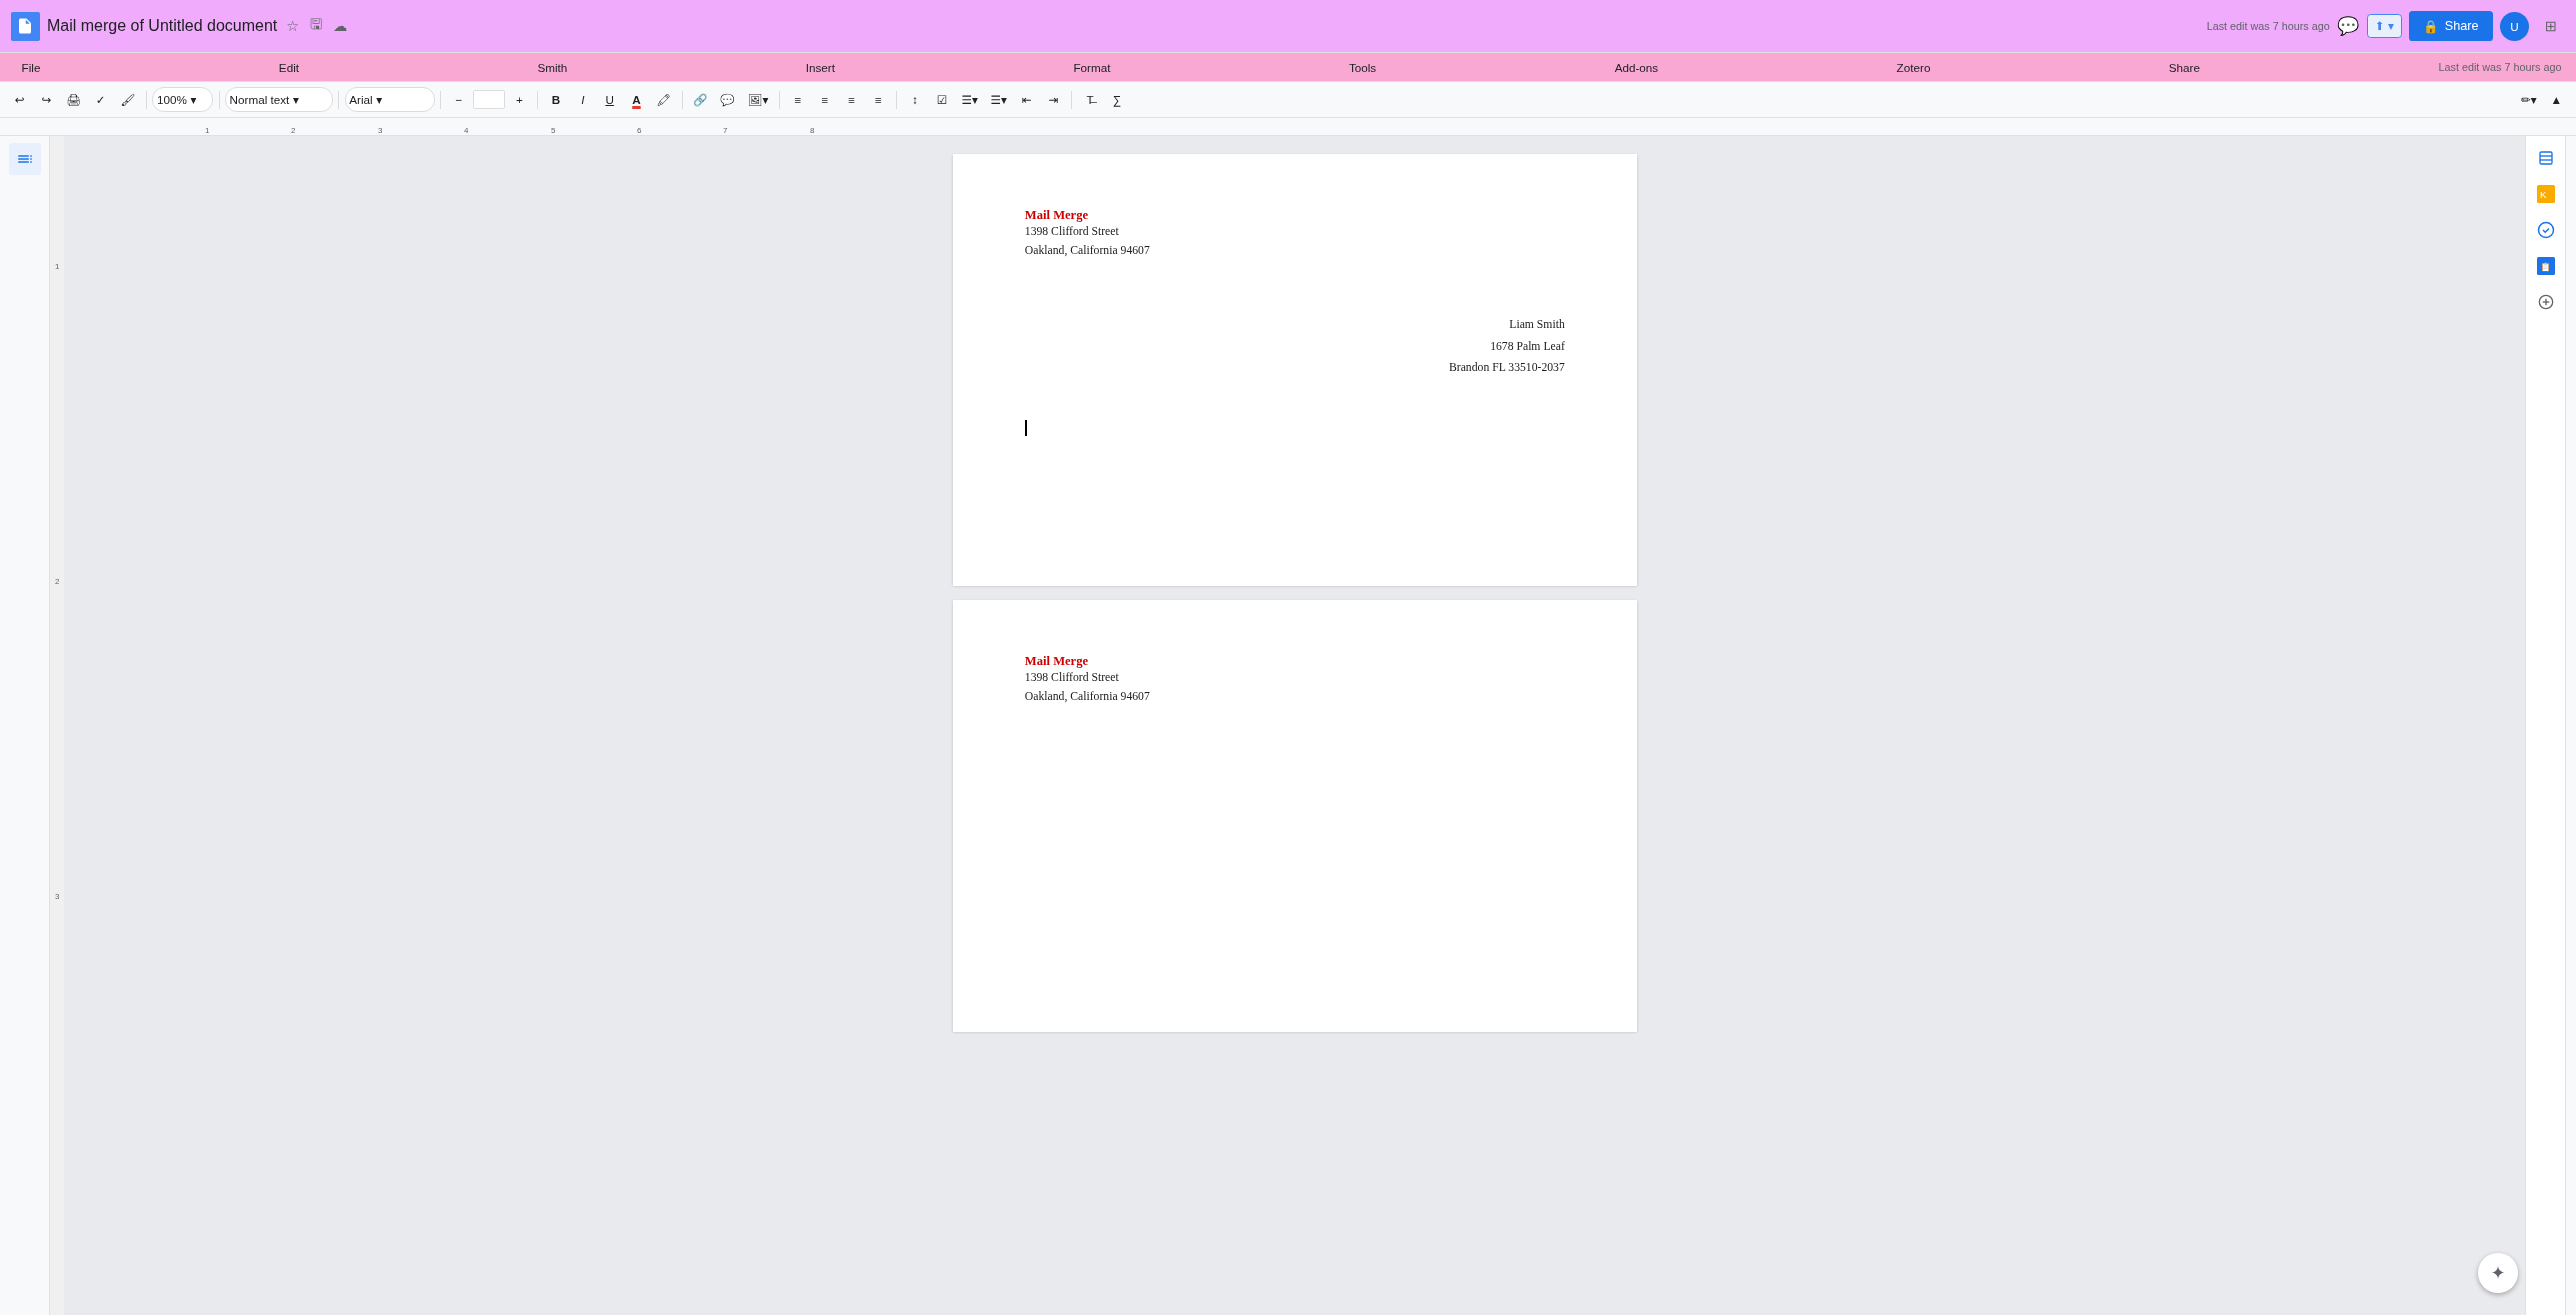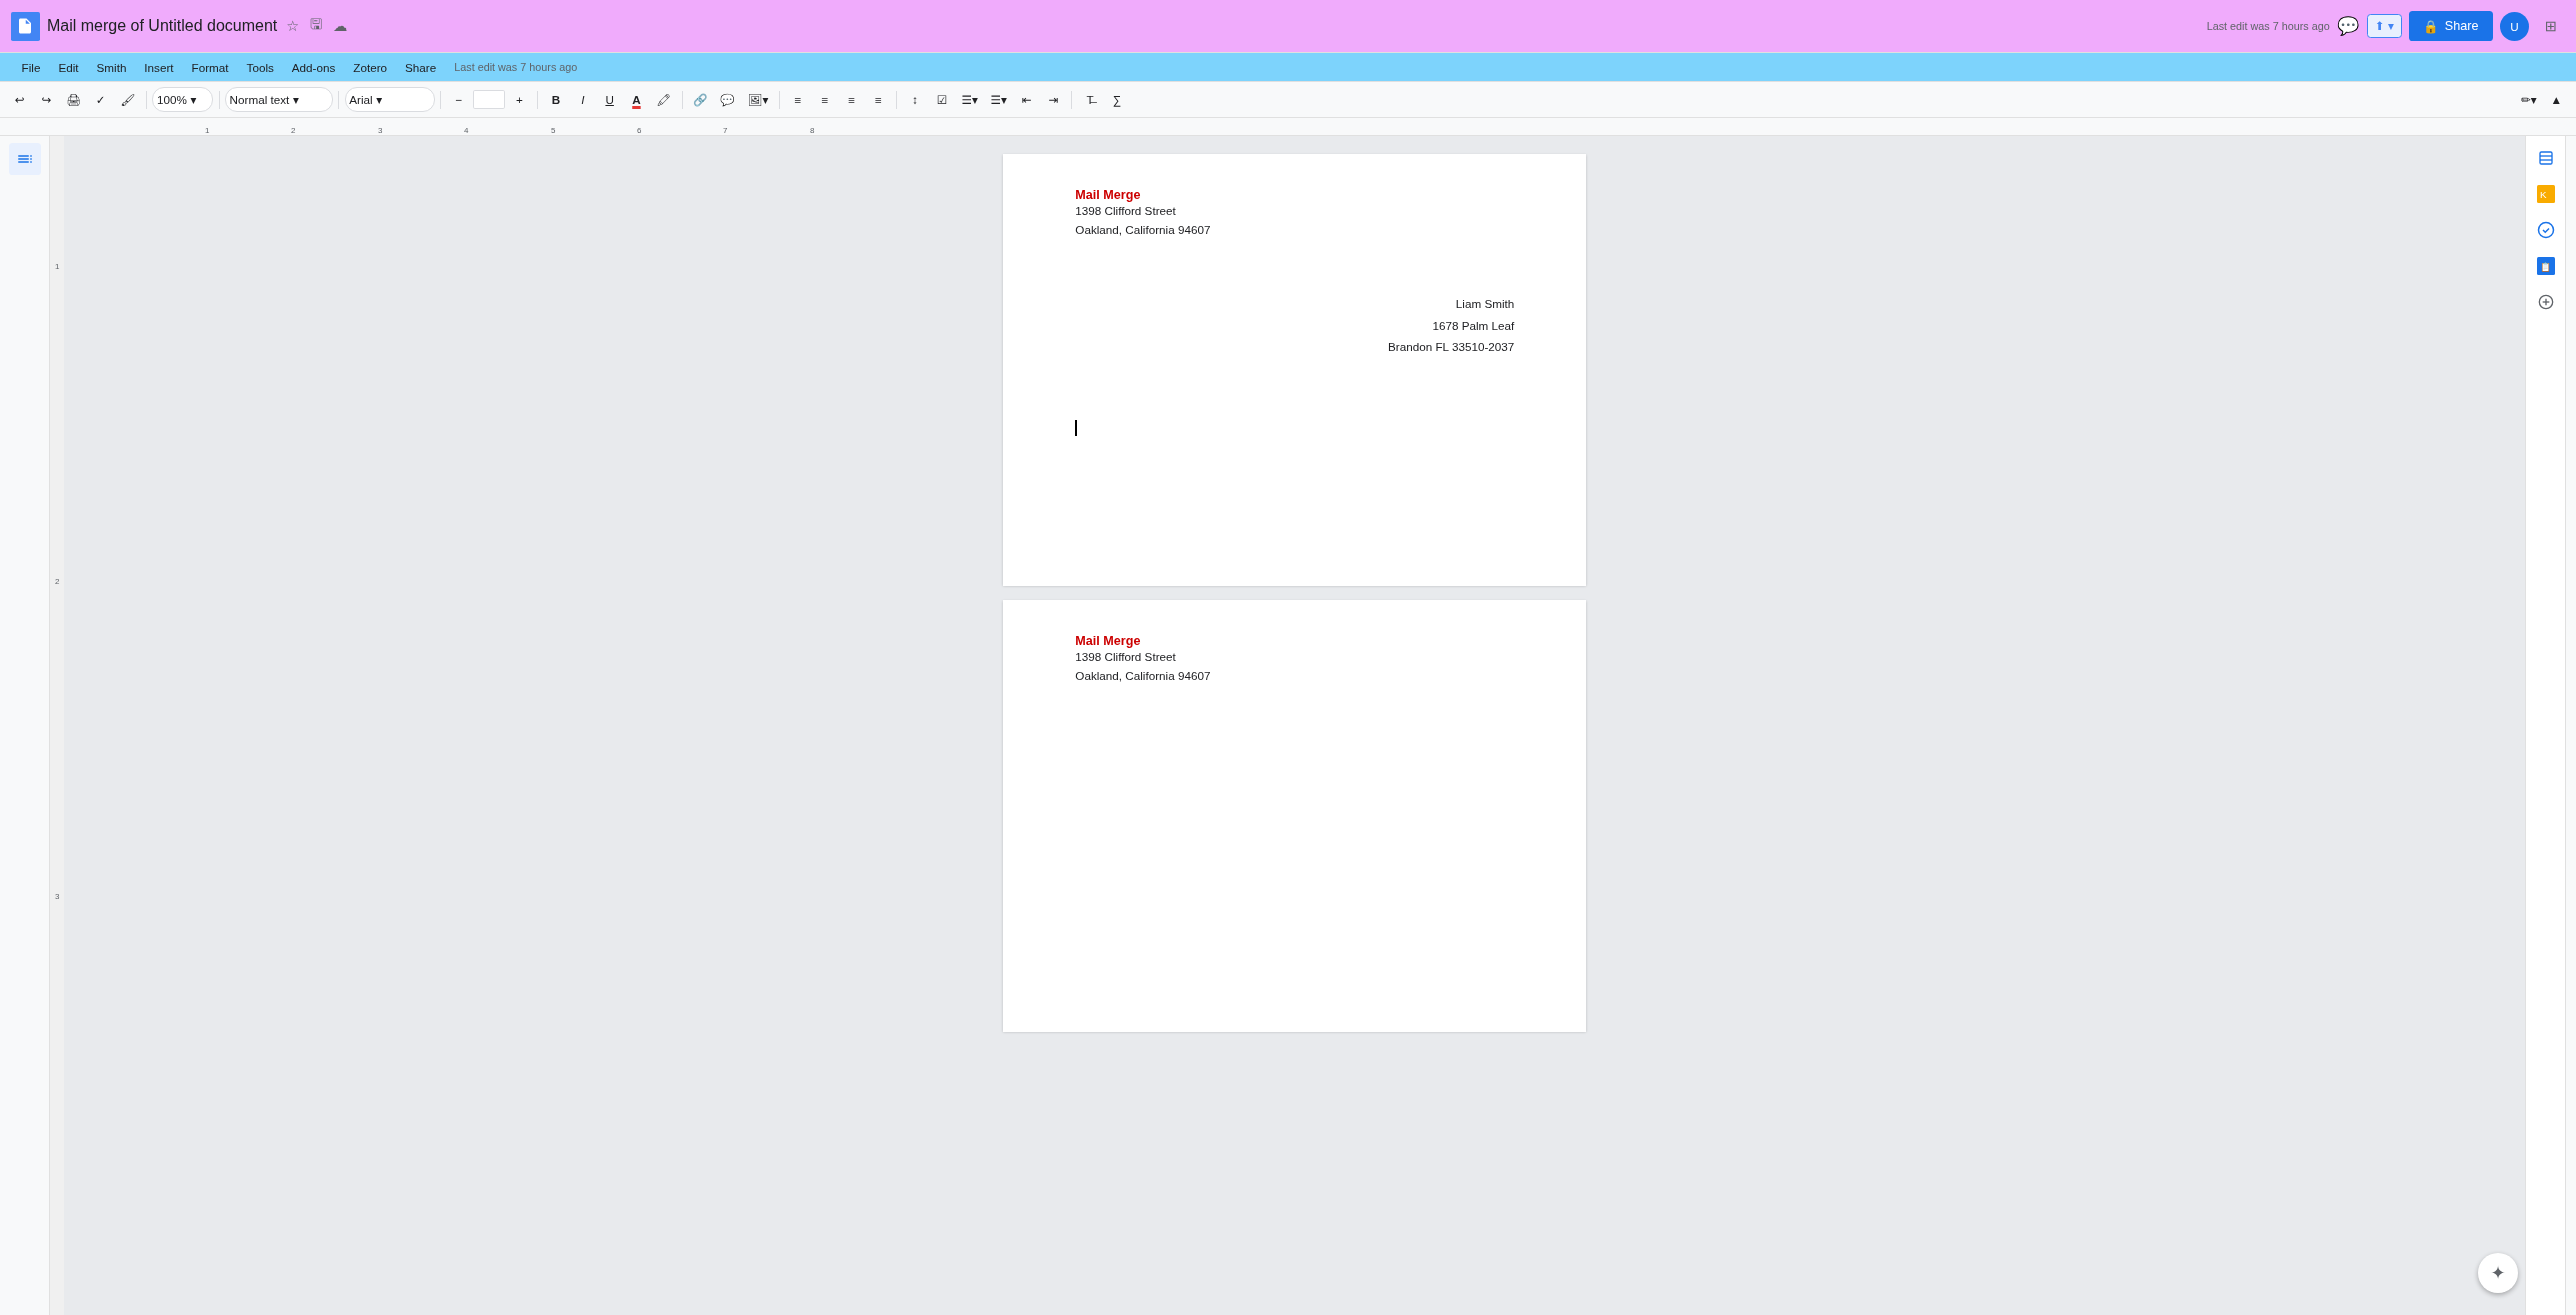--- a/index.html
+++ b/index.html
@@ -27,27 +27,28 @@
     #doc-title { font-size: 16px; font-weight: 400; color: #202124; }
     .title-icon-btn { cursor: pointer; color: #5f6368; font-size: 14.4px; background: none; border: none; padding: 1.8px; }
     #right-tools { display: flex; align-items: center; gap: 7.2px; }
     #comment-btn { background: none; border: none; cursor: pointer; color: #5f6368; font-size: 18px; }
     #history-btn { background: #e8f0fe; border: 0.9px solid #4285f4; border-radius: 3.6px; padding: 3.6px 7.2px; cursor: pointer; color: #4285f4; font-size: 11.7px; display: flex; align-items: center; gap: 3.6px; }
     #share-btn { background: #1a73e8; color: #fff; border: none; border-radius: 3.6px; padding: 7.2px 14.4px; font-size: 12.6px; cursor: pointer; display: flex; align-items: center; gap: 5.4px; font-weight: 500; }
     #avatar-btn { width: 29px; height: 29px; border-radius: 50%; background: #1a73e8; border: none; cursor: pointer; display: flex; align-items: center; justify-content: center; color: #fff; font-size: 11.7px; }
 
     
     #menubar {
-      background: #7dd3fc;
+      background: #f9a8d4;
       display: flex;
       align-items: center;
       padding: 1.8px 14.4px;
       gap: 3.6px;
       border-bottom: 0.9px solid #e0e0e0;
       height: 29px;
+      justify-content: space-between;
     }
     .menu-item { background: none; border: none; cursor: pointer; padding: 3.6px 7.2px; font-size: 11.7px; color: #202124; border-radius: 3.6px; }
     #last-edit { margin-left: 7.2px; color: #5f6368; font-size: 10.8px; }
 
     
     #toolbar {
       background: #f8f9fa;
       display: flex;
       align-items: center;
       padding: 3.6px 7.2px;
@@ -123,25 +124,26 @@
       padding: 18px 0;
       display: flex;
       flex-direction: column;
       align-items: center;
       gap: 14.4px;
     }
 
     
     .page {
       background: #fff;
-      width: 583px;
+      width: 684px;
       min-height: 432px;
       box-shadow: 0 0.9px 2.7px rgba(0,0,0,0.2);
-      padding: 34px 72px;
+      padding: 54px 72px;
       position: relative;
+      font-family: Liberation Serif, serif;
     }
 
     .sender-block { margin-bottom: 54px; }
     .sender-name { color: #cc0000; font-weight: bold; font-size: 12.6px; }
     .sender-addr { font-size: 11.7px; line-height: 1.6; }
 
     .recipient-block { text-align: right; margin-top: 28px; }
     .recipient-name { font-size: 11.7px; line-height: 1.8; }
 
     .cursor-line { position: absolute; left: 72px; top: 266px; width: 1.8px; height: 16px; background: #000; animation: blink 1s step-end infinite; }

